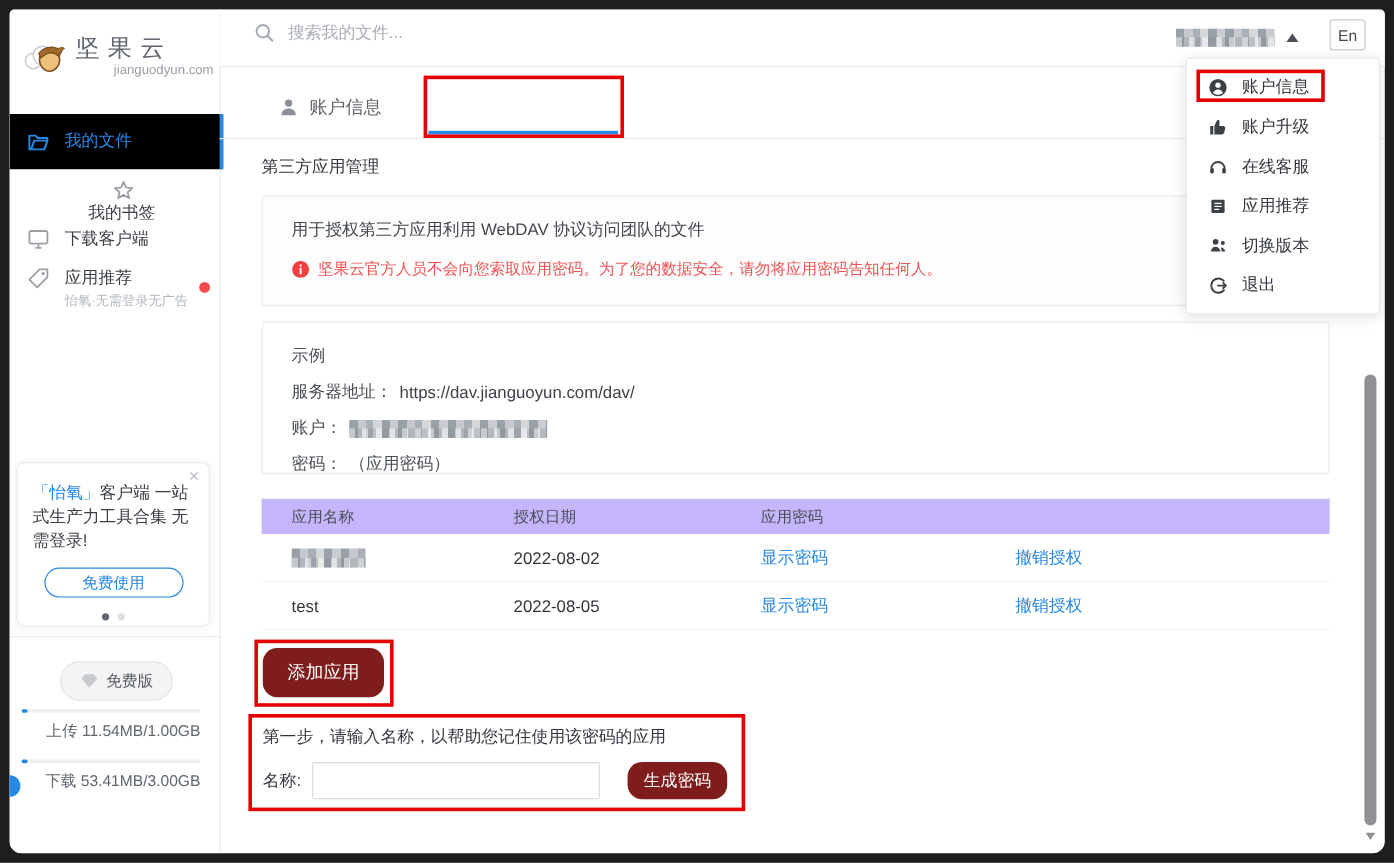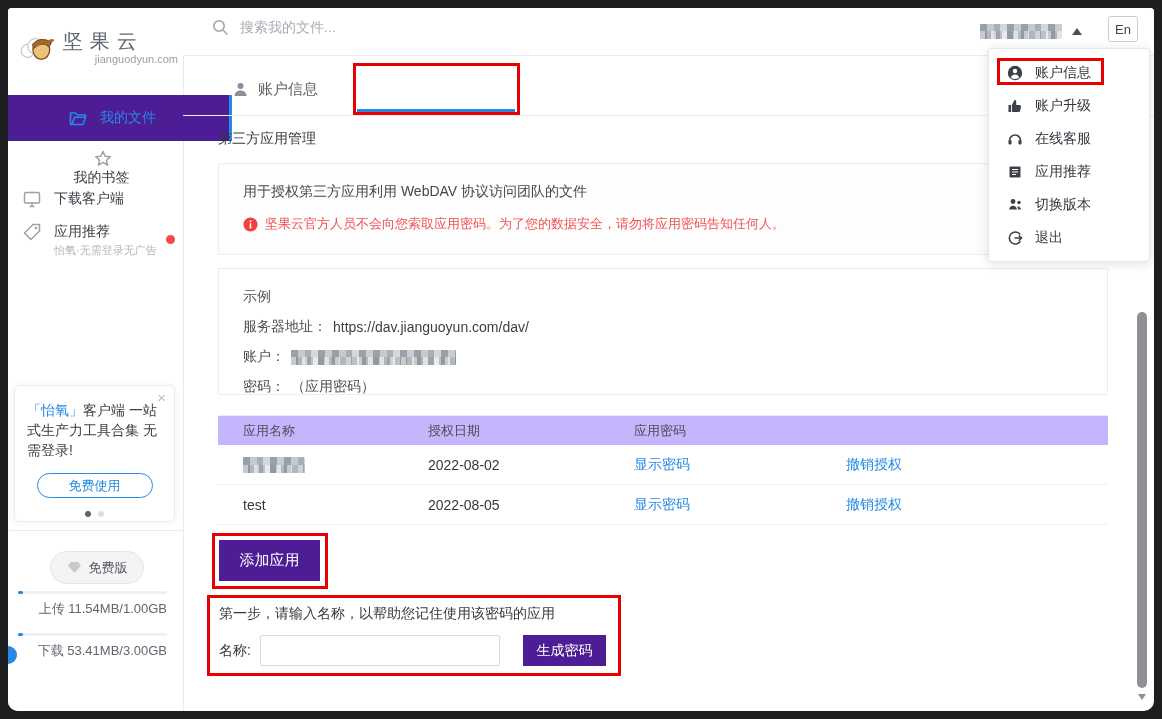--- a/index.html
+++ b/index.html
@@ -16,21 +16,21 @@
   .abs{position:absolute;}
   
   .sidebar{left:0;top:0;width:175px;height:703px;background:#fff;border-right:1px solid #e9eaec;}
   .logo{left:10px;top:8px;width:160px;height:62px;display:flex;align-items:center;}
   .logo-text{margin-left:6px;}
   .brand-name{font-size:20px;letter-spacing:7px;color:#5f6670;font-weight:500;line-height:22px;}
   .brand-domain{font-size:11px;color:#9aa0a8;margin-top:1px;padding-left:32px;}
   .nav-item{left:0;width:175px;display:flex;align-items:center;cursor:pointer;}
   .nav-item .ic{margin-left:14px;width:20px;height:20px;flex:0 0 20px;}
   .nav-item .lbl{margin-left:12px;font-size:14px;color:#3a3f46;}
-  .nav-item.active{background:#4c1d95;border-right:3px solid #2589e5;padding-left:46px;}
+  .nav-item.active{background:#000000;border-right:3px solid #2589e5;}
   .nav-item.active .lbl{color:#2589e5;}
   .nav-sub{font-size:11px;color:#b3b8bf;margin-top:2px;}
   .red-dot{left:158px;top:227px;width:9px;height:9px;border-radius:50%;background:#f34b4b;}
   .promo-card{left:6px;top:377px;width:161px;height:137px;background:#fff;border:1px solid #ececee;
     border-radius:6px;box-shadow:0 1px 8px rgba(0,0,0,.06);box-sizing:border-box;padding:14px 12px 8px 12px;}
   .promo-close{position:absolute;right:8px;top:4px;font-size:15px;color:#b9bec4;cursor:pointer;line-height:16px;}
   .promo-text{font-size:14px;line-height:20px;color:#3a3f46;width:133px;}
   .promo-hl{color:#2589e5;}
   .promo-btn{margin:13px auto 0 auto;width:114px;height:23px;border:1px solid #2589e5;border-radius:13px;
     color:#2589e5;font-size:13px;display:flex;align-items:center;justify-content:center;cursor:pointer;background:#fff;}
@@ -74,21 +74,21 @@
   .ex-url{color:#3c4147;}
   
   .table{left:210px;top:407px;width:890px;}
   .t-row{display:flex;align-items:center;box-sizing:border-box;width:890px;}
   .t-head{height:30px;background:#c4b5fd;border-top:1px solid #ececee;font-size:13px;color:#4a4f55;}
   .t-body{height:40px;border-bottom:1px solid #f1f1f3;font-size:14px;color:#33373d;background:#fff;}
   .c1{width:210px;padding-left:25px;box-sizing:border-box;}
   .c2{width:206px;} .c3{width:212px;} .c4{flex:1;}
   .link{color:#2589e5;cursor:pointer;text-decoration:none;font-size:14px;}
   
-  .btn-blue{background:#4c1d95;color:#fff;border:none;border-radius:0;cursor:pointer;
+  .btn-blue{background:#7f1d1d;color:#fff;border:none;border-radius:12px;cursor:pointer;
     display:flex;align-items:center;justify-content:center;font-family:Liberation Sans, sans-serif;}
   .add-btn{left:211px;top:532px;width:101px;height:41px;font-size:15px;}
   .form-instruction{left:211px;top:597px;font-size:14px;color:#33373d;}
   .name-label{left:211px;top:634px;font-size:14px;color:#33373d;}
   .name-input{left:252px;top:627px;width:240px;height:31px;border:1px solid #d9dbde;border-radius:2px;
     box-sizing:border-box;outline:none;font-size:14px;padding:0 8px;}
   .gen-btn{left:515px;top:627px;width:83px;height:31px;font-size:14px;}
   
   .anno{border:3px solid #e60000;box-sizing:border-box;pointer-events:none;z-index:60;}
   .anno-tab{left:345px;top:55px;width:167px;height:52px;}

